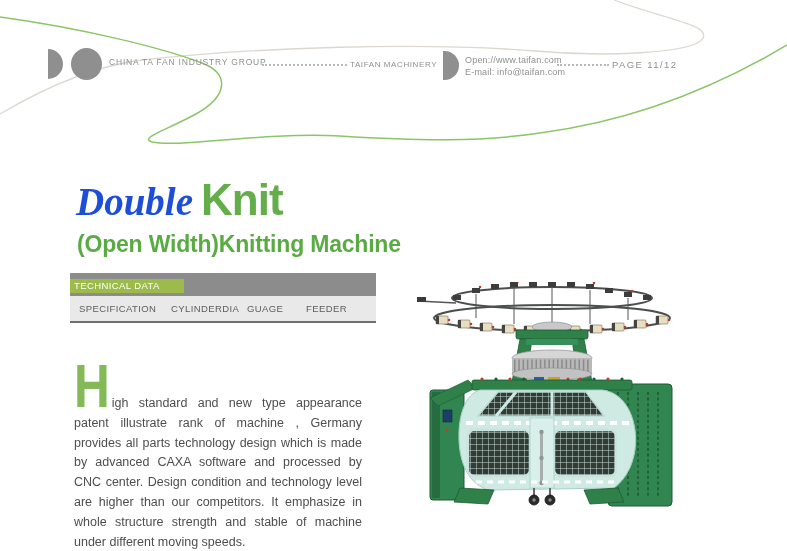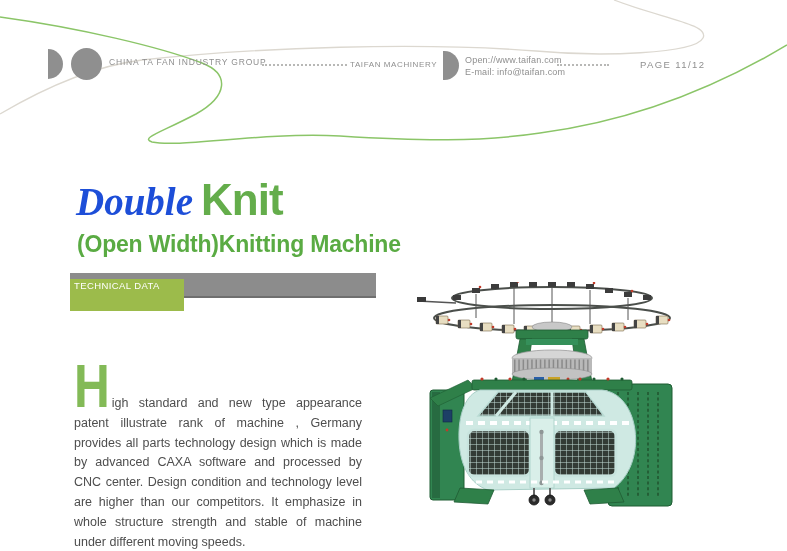--- a/index.html
+++ b/index.html
@@ -11,35 +11,35 @@
   .curves { position:absolute; left:0; top:0; z-index:0; }
   .layer { position:absolute; z-index:1; }
 
   
   .halfdisc { position:absolute; background:#8f8f8f; border-radius:0 16px 16px 0; }
   .disc { position:absolute; background:#8f8f8f; border-radius:50%; }
   .hd-text { position:absolute; color:#8f8f8f; white-space:nowrap; }
   .company { left:109px; top:57px; font-size:8.5px; letter-spacing:0.8px; }
   .brand   { left:350px; top:60px; font-size:8px; letter-spacing:0.6px; }
   .contact { left:465px; top:55px; font-size:9px; line-height:11.5px; letter-spacing:0.2px; }
-  .pageno  { left:612px; top:59px; font-size:9.5px; letter-spacing:1.4px;margin-left:28px; }
+  .pageno  { left:612px; top:59px; font-size:9.5px; letter-spacing:1.4px; }
   .dots { position:absolute; height:0; border-top:2px dotted #b8b8b6; }
   .dots1 { left:262px; top:64px; width:85px; }
   .dots2 { left:557px; top:64px; width:52px; }
 
   
   .title { position:absolute; left:76px; top:172px; white-space:nowrap; line-height:55px; }
   .title .w1 { font-family:"Liberation Serif", serif; font-style:italic; font-size:39px; color:#1d4ed8;margin-top:29px; }
   .title .w2 { font-family:"Liberation Sans", sans-serif; font-weight:bold; font-size:44px; color:#64ad4b; margin-left:8px; letter-spacing:-1px; }
   .subtitle { position:absolute; left:77px; top:231px; font-size:23px; font-weight:bold; color:#5aab43; letter-spacing:-0.2px; white-space:nowrap; }
 
   
   .ttable { position:absolute; left:70px; top:273px; width:306px; }
   .tbar { position:relative; height:23px; background:#8c8c8c; }
-  .tlabel { position:absolute; left:0; top:6px; height:32px; width:114px; background:#9cbb4b;
+  .tlabel { position:absolute; left:0; top:6px; height:14px; width:114px; background:#9cbb4b;
             color:#ffffff; font-size:9.5px; letter-spacing:0.4px; line-height:14px; padding-left:4px; }
   .tgrid { display:grid; grid-template-columns:92px 76px 59px 79px; align-items:center; padding-left:9px; }
   .thead { height:25px; background:#e9e9e9; color:#5d5d5d; font-size:9.5px; letter-spacing:0.4px; }
   .tdivider { height:2px; background:#6f6f6f; }
   .trow { height:23px; background:#f0f0f0; color:#4a4a4a; font-size:10px; letter-spacing:0.3px; }
 
   
   .bodytext { position:absolute; left:74px; top:361px; width:288px;
               font-size:12.5px; line-height:19.8px; text-align:justify; color:#4e4e4e; }
   .dropcap { display:inline-block; font-size:62px; line-height:50px; font-weight:bold;
@@ -69,20 +69,26 @@
 </div>
 <div class="layer dots dots2"></div>
 <div class="layer hd-text pageno">PAGE 11/12</div>
 
 <h1 class="title layer"><span class="w1">Double</span><span class="w2">Knit</span></h1>
 <div class="layer subtitle">(Open Width)Knitting Machine</div>
 
 <div class="ttable layer">
   <div class="tbar">
     <div class="tlabel">TECHNICAL DATA</div>
+  </div>
+  <div class="tgrid thead">
+    <span>SPECIFICATION</span>
+    <span>CYLINDERDIA</span>
+    <span>GUAGE</span>
+    <span>FEEDER</span>
   </div>
   <div class="tdivider"></div>
 </div>
 
 <p class="bodytext layer"><span class="dropcap">H</span><span>igh standard and new type appearance patent illustrate rank of machine , Germany provides all parts technology design which is made by advanced CAXA software and processed by CNC center. Design condition and technology level are higher than our competitors. It emphasize in whole structure strength and stable of machine under different moving speeds.</span></p>
 
 <svg class="machine layer" viewBox="0 0 270 226">
   <defs>
     <pattern id="mesh" patternUnits="userSpaceOnUse" width="6" height="6">
       <rect width="6" height="6" fill="#333b35"></rect>

